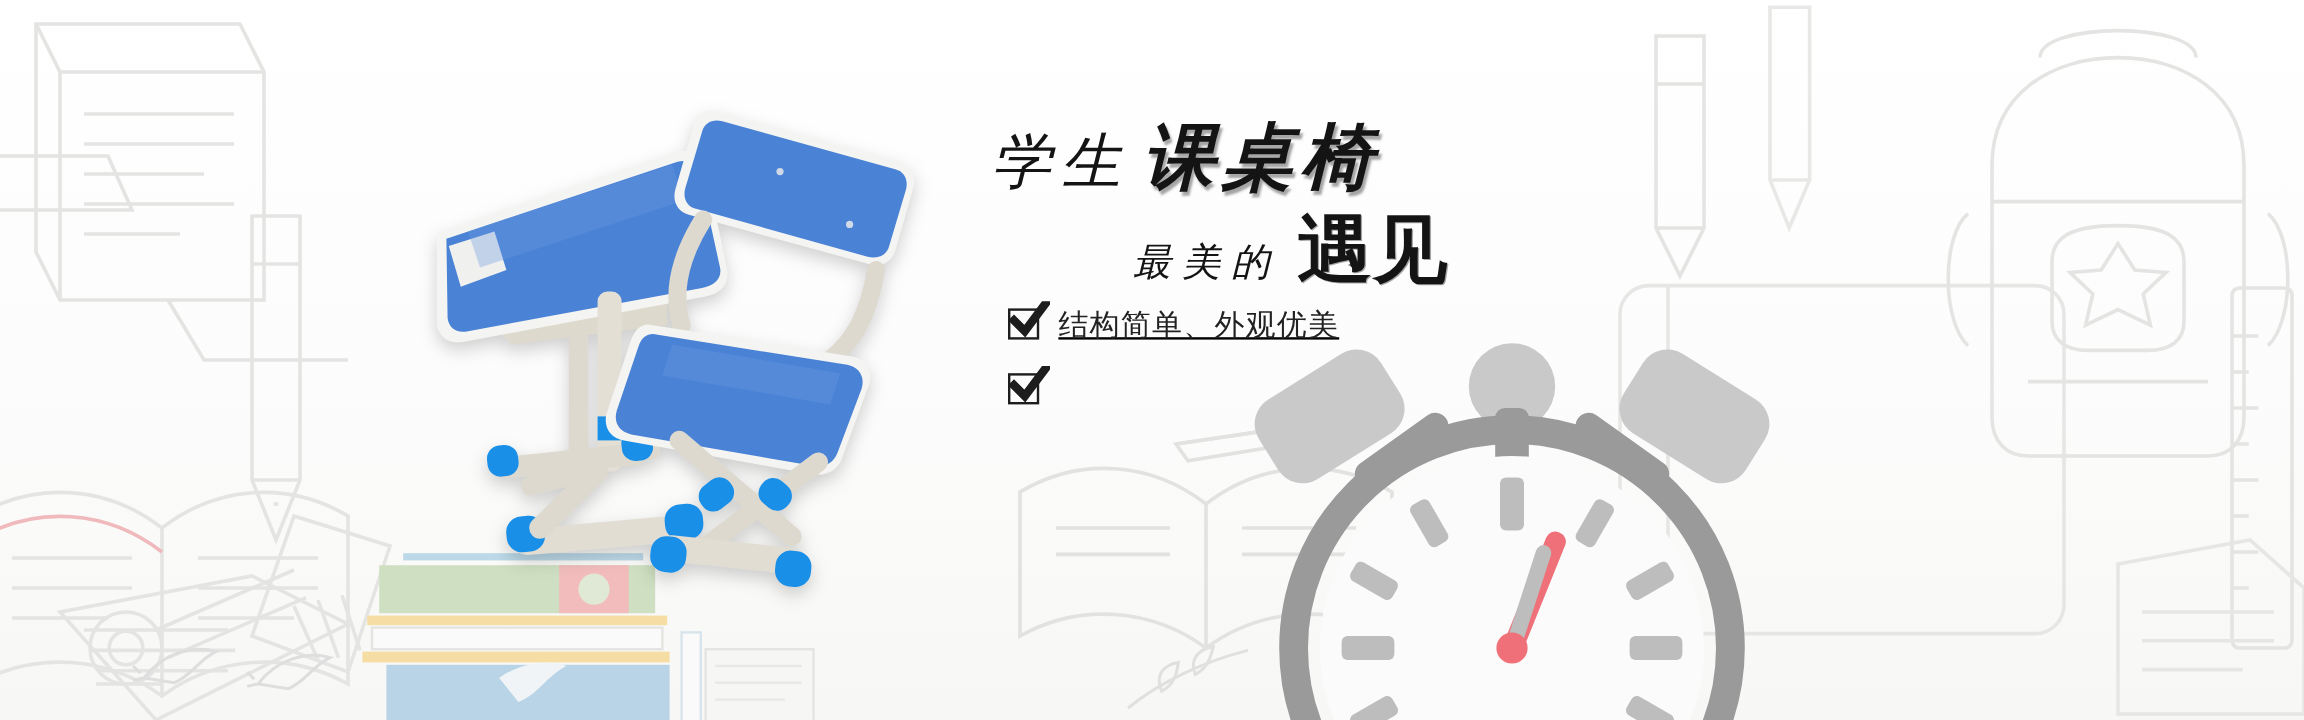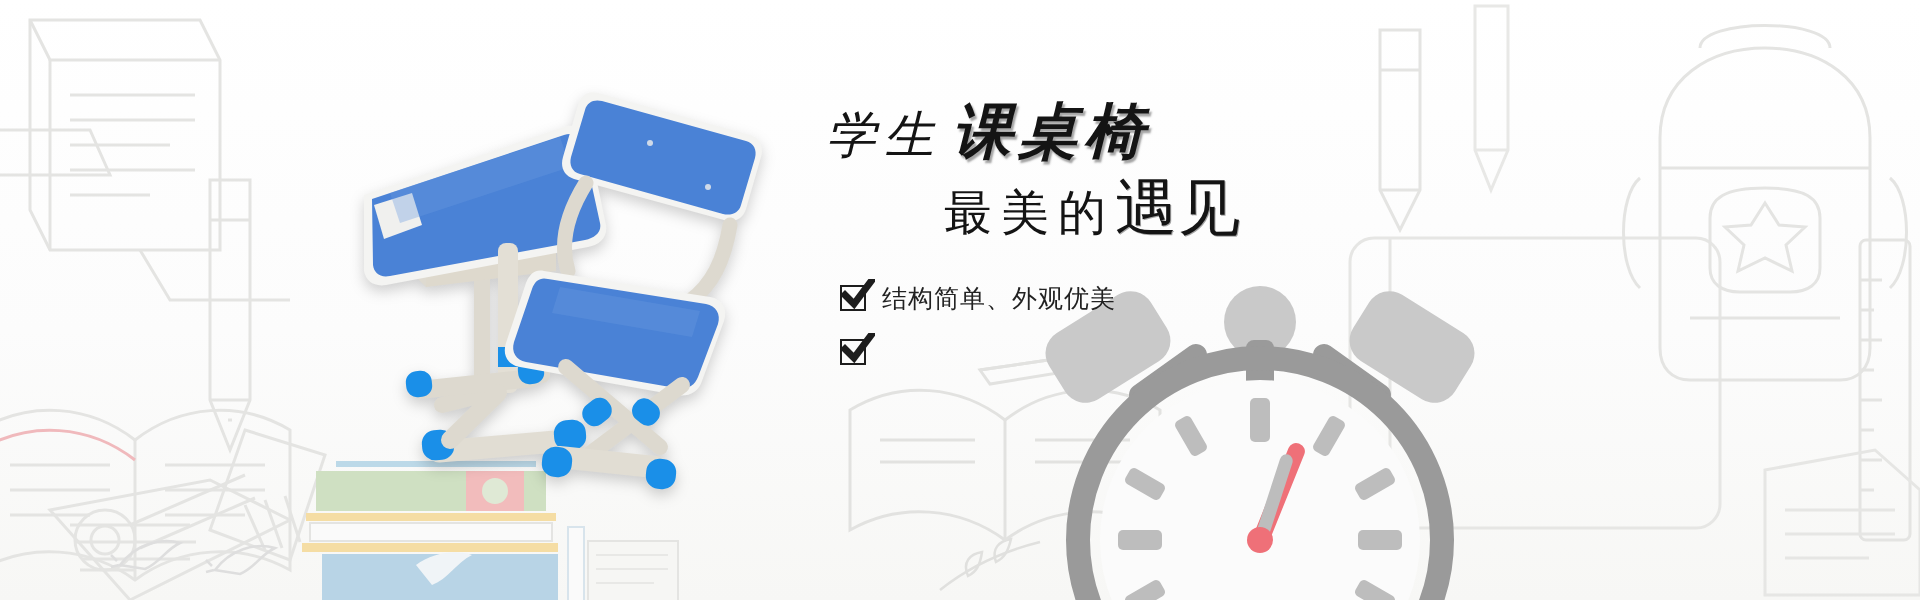--- a/index.html
+++ b/index.html
@@ -41,29 +41,29 @@
   .hl-line1 .strong{
     font-size:60px;font-weight:700;font-style:italic;letter-spacing:6px;
     margin-left:10px;
     text-shadow:2px 3px 2px rgba(90,90,90,.55);
   }
   .hl-line2{
     position:absolute;left:126px;top:74px;white-space:nowrap;
     font-family:"Liberation Serif","DejaVu Serif",serif;color:#141414;
   }
   .hl-line2 .soft{
-    font-size:48px;letter-spacing:9px;margin-top:13px;
+    font-size:32px;font-style:italic;letter-spacing:9px;margin-top:13px;
   }
   .hl-line2 .strong{
     font-family:"Liberation Sans","DejaVu Sans",sans-serif;
-    font-size:62px;font-weight:400;letter-spacing:1px;
+    font-size:62px;font-weight:700;letter-spacing:1px;margin-left:14px;
     text-shadow:1px 1px 0 rgba(0,0,0,.35);
   }
 
-  .bullets{position:absolute;left:22px;top:184px;}
+  .bullets{position:absolute;left:22px;top:156px;text-decoration:underline;}
   .bullet{
     display:flex;align-items:center;height:44px;margin-bottom:10px;
   }
   .check-box{
     width:26px;height:26px;position:relative;flex:0 0 26px;margin-right:16px;
   }
   .check-box .bx{
     position:absolute;inset:0;border:2px solid #1d1d1d;box-sizing:border-box;
   }
   .check-box .tick{

